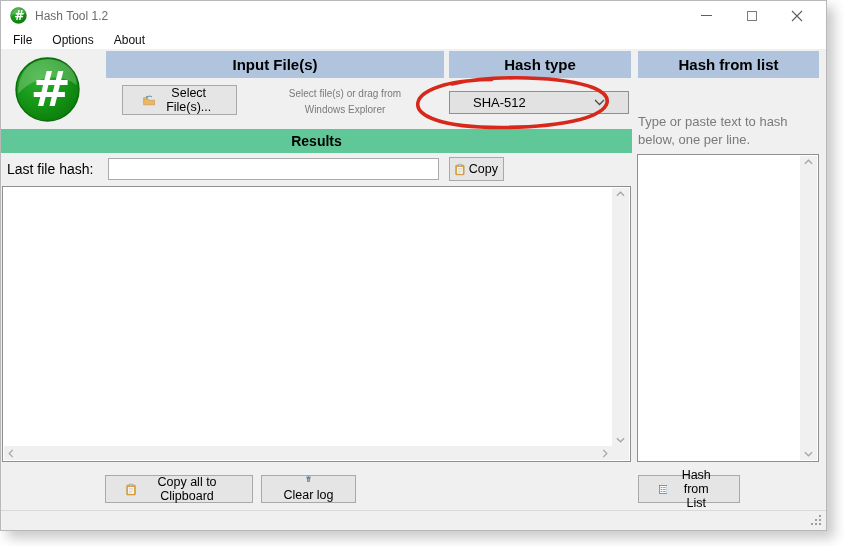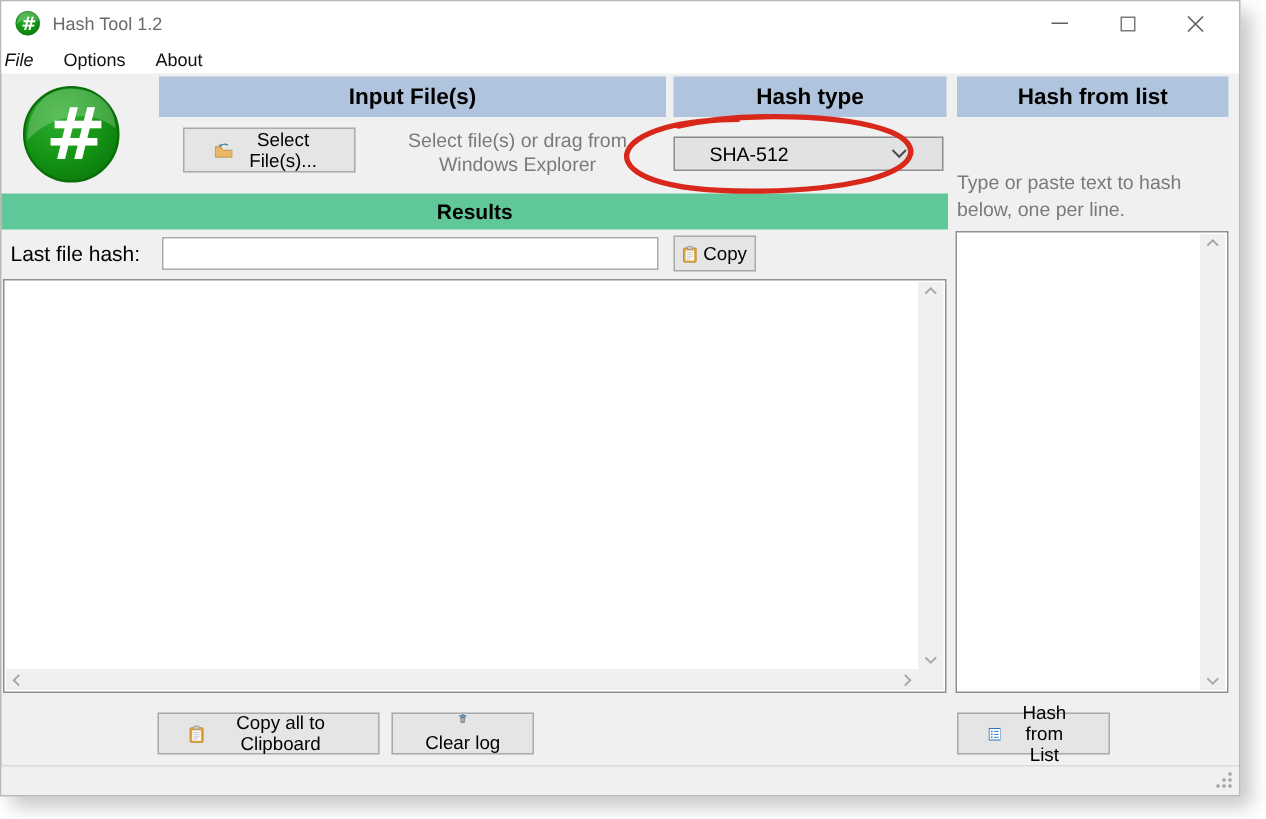--- a/index.html
+++ b/index.html
@@ -11,35 +11,35 @@
   .titlebar{position:absolute;left:0;top:0;width:100%;height:29px;background:#fff;display:flex;align-items:center;}
   .app-icon{width:17px;height:17px;margin-left:9px;flex:0 0 auto;}
   .title-text{margin-left:8px;font-size:12px;color:#6b6b6b;}
   .win-controls{margin-left:auto;display:flex;height:100%;margin-right:7px;}
   .win-btn{width:45px;height:100%;display:flex;align-items:center;justify-content:center;cursor:default;}
   .glyph-min{width:11px;height:1px;background:#5f5f5f;}
   .glyph-max{width:10px;height:10px;border:1px solid #7a7a7a;}
   
   .menubar{position:absolute;left:0;top:29px;width:100%;height:19px;background:#fff;display:flex;align-items:center;font-size:12px;color:#111;}
   .menu-item{padding:1px 10px;}
-  .menu-item:first-child{padding-left:2px;font-style:italic;}
+  .menu-item:first-child{padding-left:12px;}
   
   .col-hdr{position:absolute;top:50px;height:27px;background:#b0c4de;display:flex;align-items:center;justify-content:center;
     font-size:15px;font-weight:bold;color:#000;}
   .hdr-input{left:105px;width:338px;}
   .hdr-hashtype{left:448px;width:182px;}
   .hdr-hashlist{left:637px;width:181px;}
   
   .logo{position:absolute;left:13px;top:55px;width:67px;height:67px;}
   
   .btn{background:#e5e5e5;border:1px solid #a9a9a9;display:flex;align-items:center;justify-content:center;gap:6px;
     font-size:12.5px;color:#000;font-family:inherit;padding:0 20px;cursor:default;}
   
   .select-btn{position:absolute;left:121px;top:84px;width:115px;height:30px;}
-  .drag-hint{position:absolute;left:243px;top:85px;width:202px;text-align:center;color:#7a7a7a;font-size:13px;line-height:16px;}
+  .drag-hint{position:absolute;left:243px;top:85px;width:202px;text-align:center;color:#7a7a7a;font-size:10px;line-height:16px;}
   
   .dropdown{position:absolute;left:448px;top:90px;width:180px;height:23px;background:#e2e2e2;border:1px solid #8f8f8f;
     display:flex;align-items:center;padding:0 23px;font-size:13px;color:#000;cursor:default;}
   .dropdown .chev{margin-left:auto;}
   
   .annotation{position:absolute;left:407px;top:70px;width:212px;height:64px;pointer-events:none;z-index:5;}
   
   .list-hint{position:absolute;left:637px;top:96px;width:181px;text-align:left;color:#7a7a7a;font-size:13px;line-height:18px;margin-top:16px;}
   
   .results-bar{position:absolute;left:0;top:128px;width:631px;height:24px;background:#60c898;

